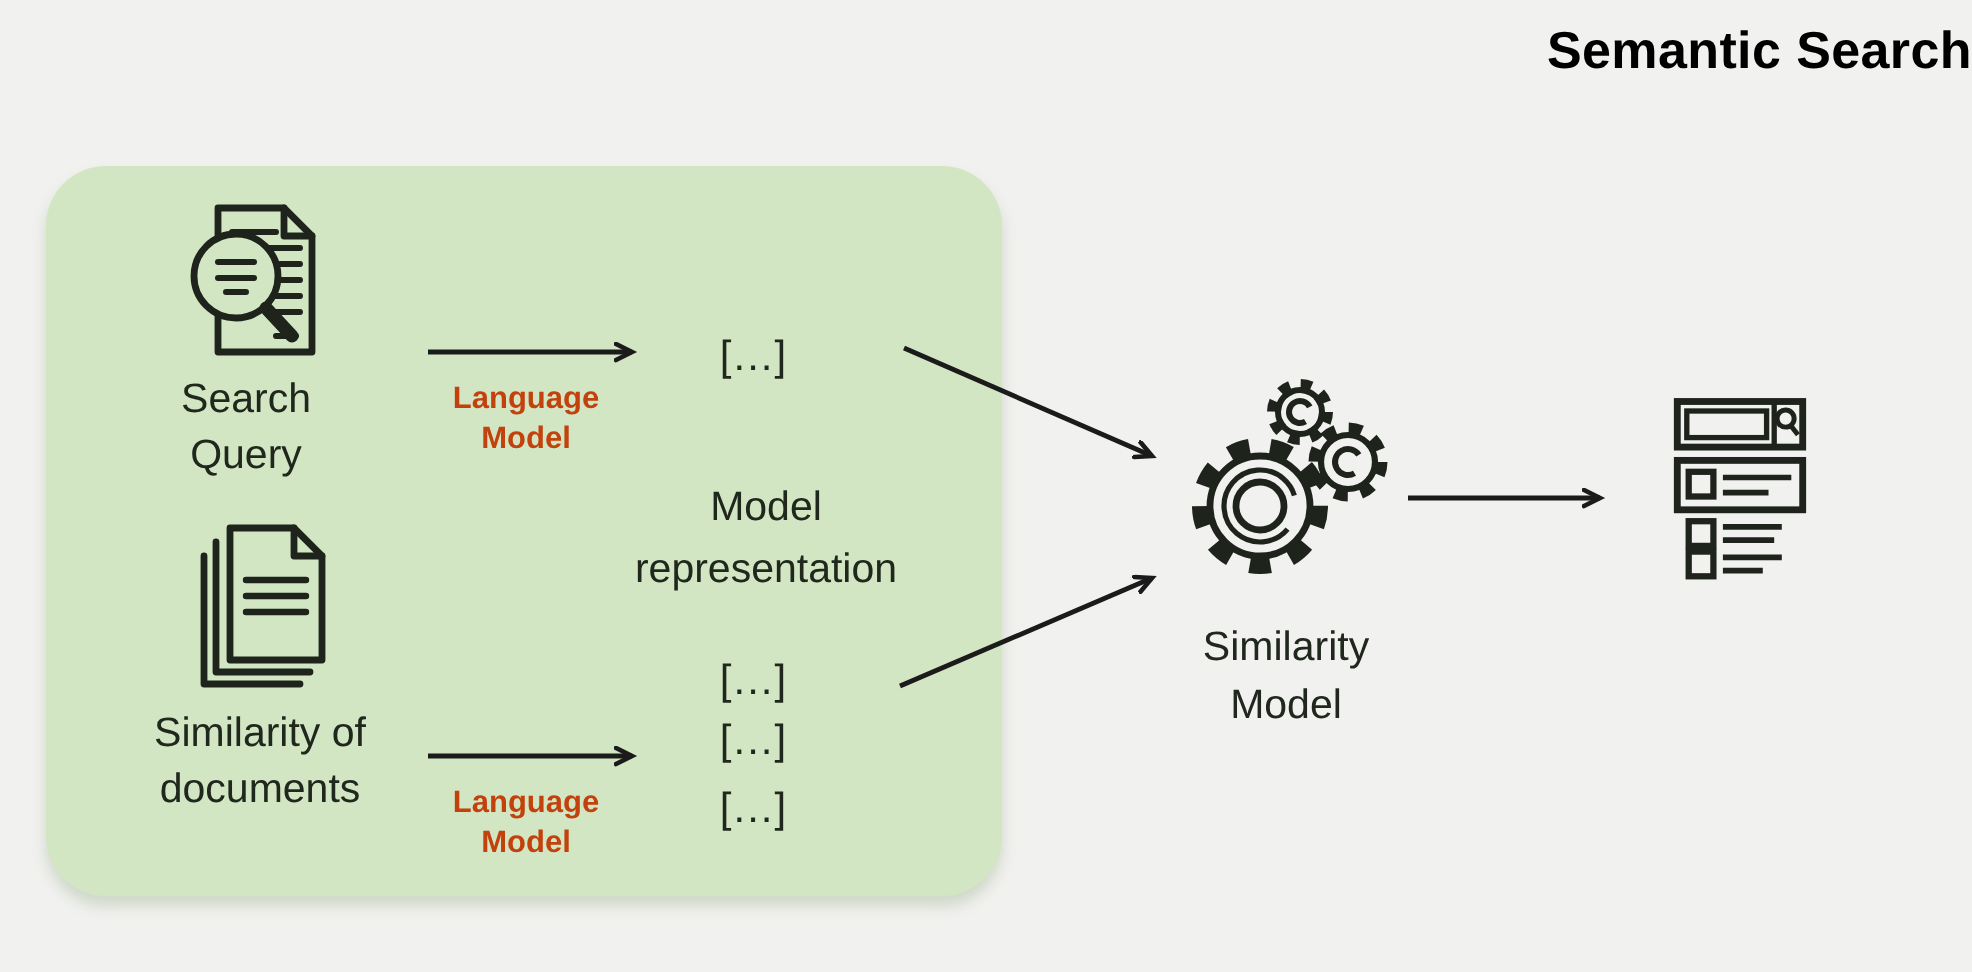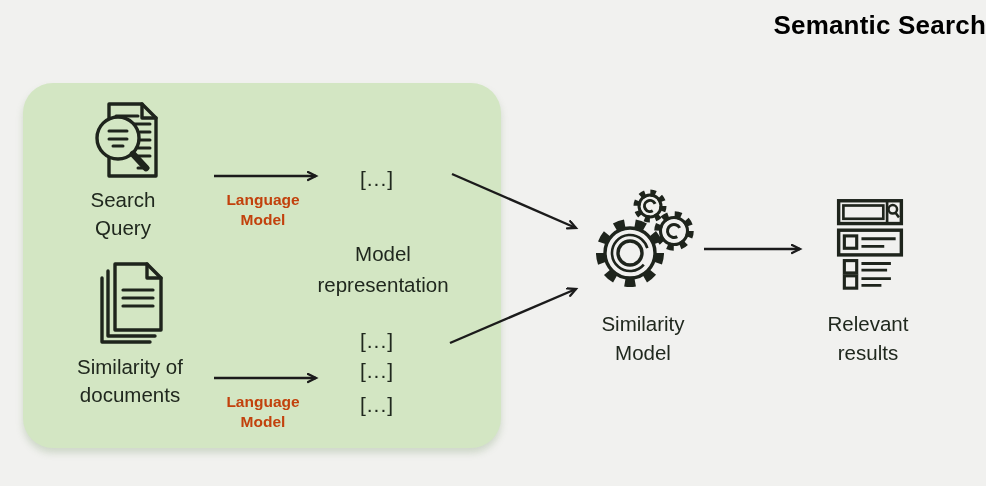--- a/index.html
+++ b/index.html
@@ -123,16 +123,14 @@
   <div class="lbl small" style="left:208px;top:392px;width:110px">Language
 Model</div>
 
   <div class="vec" style="left:346px;top:329px">[...]</div>
   <div class="vec" style="left:346px;top:359px">[...]</div>
   <div class="vec" style="left:346px;top:393px">[...]</div>
 
   <div class="lbl" style="left:573px;top:309px;width:140px;line-height:29px">Similarity
 Model</div>
 
-  <div class="lbl" style="left:798px;top:309px;width:140px;line-height:29px">Relevant
-results</div>
 
 </div>
 
 </body></html>

